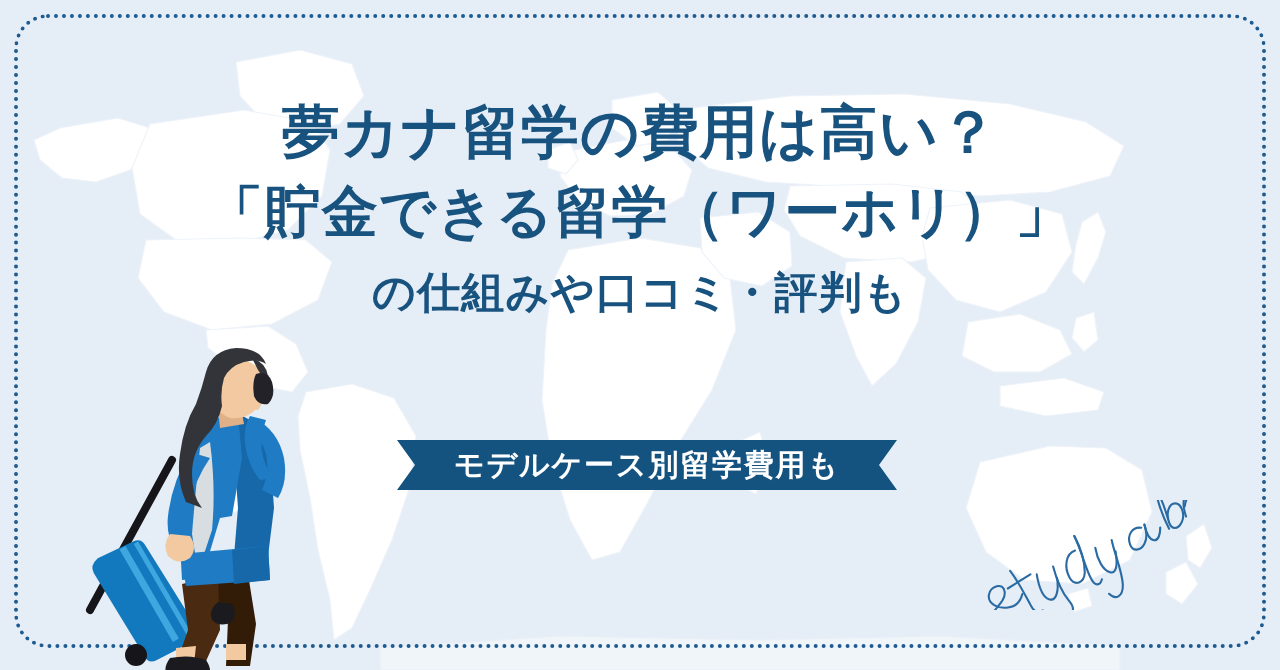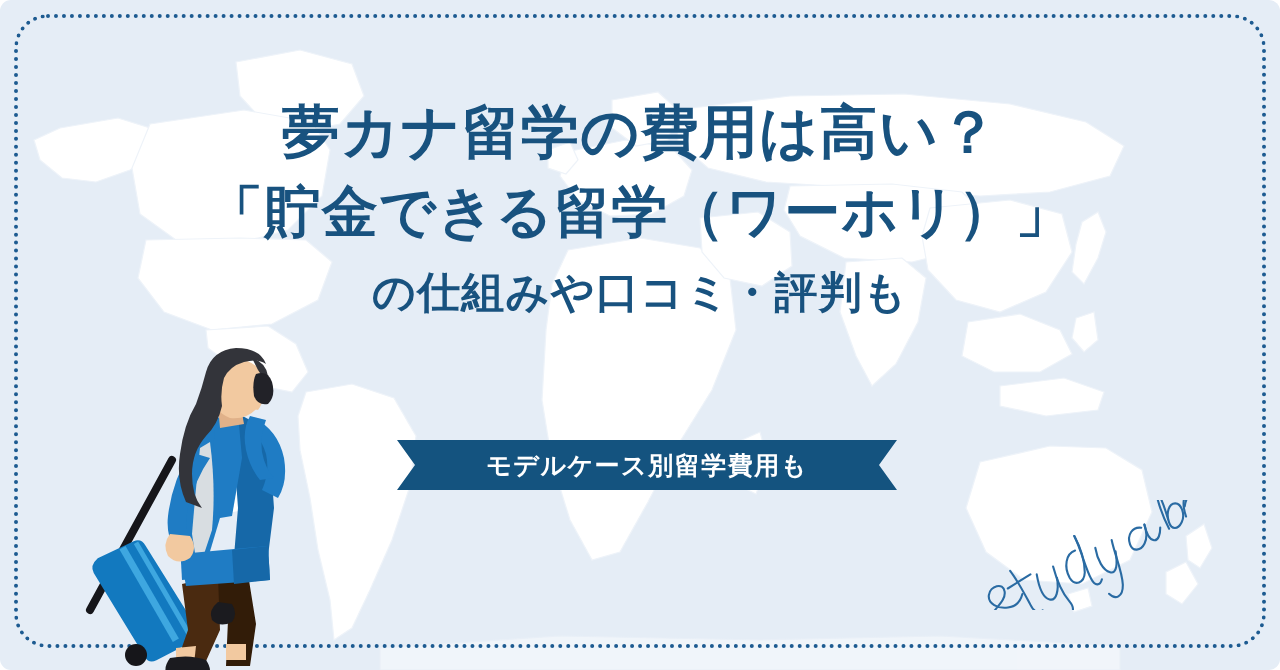--- a/index.html
+++ b/index.html
@@ -8,21 +8,20 @@
     padding: 0;
     background: #ffffff;
   }
   #stage {
     position: relative;
     width: 1280px;
     height: 670px;
     background: #e5edf6;
     overflow: hidden;
     font-family: "Liberation Sans", "DejaVu Sans", sans-serif;
-    border-radius: 11px;
   }
 
   
   #map-layer {
     position: absolute;
     inset: 0;
     width: 100%;
     height: 100%;
   }
 
@@ -61,21 +60,21 @@
 
   
   #ribbon {
     position: absolute;
     left: 397px;
     top: 440px;
     width: 500px;
     height: 50px;
     background: #14537f;
     color: #ffffff;
-    font-size: 25px;
+    font-size: 30px;
     font-weight: 700;
     letter-spacing: 0.06em;
     display: flex;
     align-items: center;
     justify-content: center;
     -webkit-clip-path: polygon(0 0, 100% 0, 100% 100%, 0 100%, 3.6% 50%);
     clip-path: polygon(0 0, 100% 0, 96.4% 50%, 100% 100%, 0 100%, 3.6% 50%);
     white-space: nowrap;
   }
 

